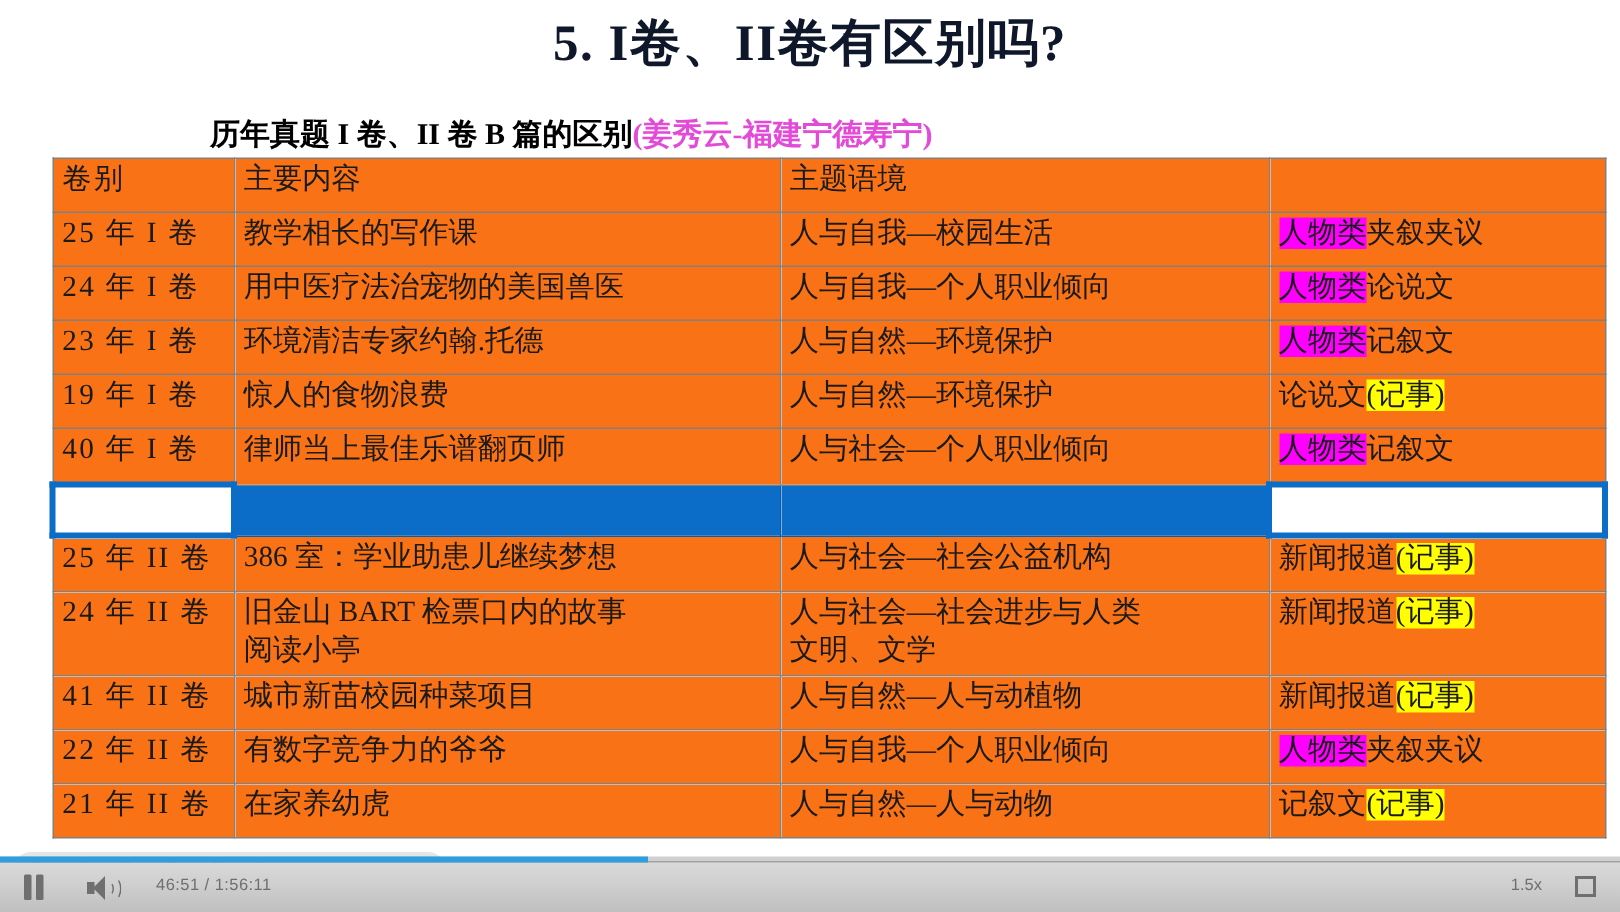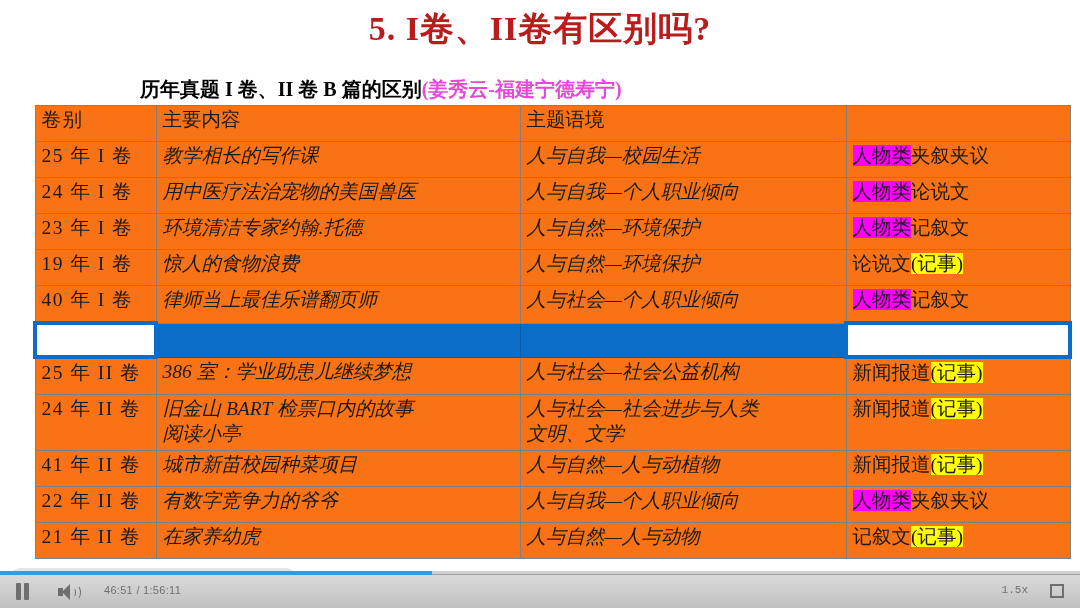--- a/index.html
+++ b/index.html
@@ -12,21 +12,21 @@
   }
   .slide{
     position:absolute;left:0;top:0;width:1080px;height:608px;
     background:#ffffff;
   }
   .title{
     position:absolute;left:0;top:6px;width:1080px;
     text-align:center;
     font-size:34px;
     font-weight:bold;
-    color:#b91c1c;
+    color:#0f172a;
     letter-spacing:1px;
     white-space:nowrap;
     font-family:"Liberation Serif","DejaVu Serif",serif;
   }
   .subtitle{
     position:absolute;left:140px;top:76px;
     font-size:20px;font-weight:bold;color:#000000;
     white-space:nowrap;
   }
   .subtitle .author{color:#e44ad8;font-weight:bold;}
@@ -62,21 +62,21 @@
   tr.sep td{
     border:1px solid #0b5ca8;
     background:#0b6dc8;
     height:30px;
     padding:0;
   }
   tr.sep td.blank{
     background:#ffffff;
     border:4px solid #0b6dc8;
   }
-  .wrapline{display:block;white-space:nowrap;font-style:italic;}
+  .wrapline{display:block;white-space:nowrap;}
 
   
   .player{
     position:absolute;left:0;bottom:0;width:1080px;height:33px;
     background:linear-gradient(to bottom,#d9d9d9 0%,#cfcfcf 45%,#bfbfbf 100%);
     border-top:1px solid #b4b4b4;
   }
   .progress{
     position:absolute;left:0;top:-4px;width:1080px;height:4px;
     background:rgba(120,120,120,0.35);
@@ -111,21 +111,21 @@
   .vol .w2{left:14px;top:1px;width:7px;height:13px;}
   .time{
     position:absolute;top:9px;left:104px;
     font-size:11px;color:#6f6f6f;
     font-family:"Liberation Sans","DejaVu Sans",sans-serif;
     letter-spacing:0.3px;
   }
   .speed{
     position:absolute;top:9px;right:52px;
     font-size:11px;color:#6f6f6f;
-    font-family:Liberation Mono, monospace;
+    font-family:Liberation Sans, sans-serif;
     cursor:pointer;
   }
   .fs{
     position:absolute;top:9px;right:16px;width:14px;height:14px;cursor:pointer;
   }
   .fs span{position:absolute;width:6px;height:6px;border:2px solid #6f6f6f;}
   .fs .tl{left:0;top:0;border-right:none;border-bottom:none;}
   .fs .tr{right:0;top:0;border-left:none;border-bottom:none;}
   .fs .bl{left:0;bottom:0;border-right:none;border-top:none;}
   .fs .br{right:0;bottom:0;border-left:none;border-top:none;}

